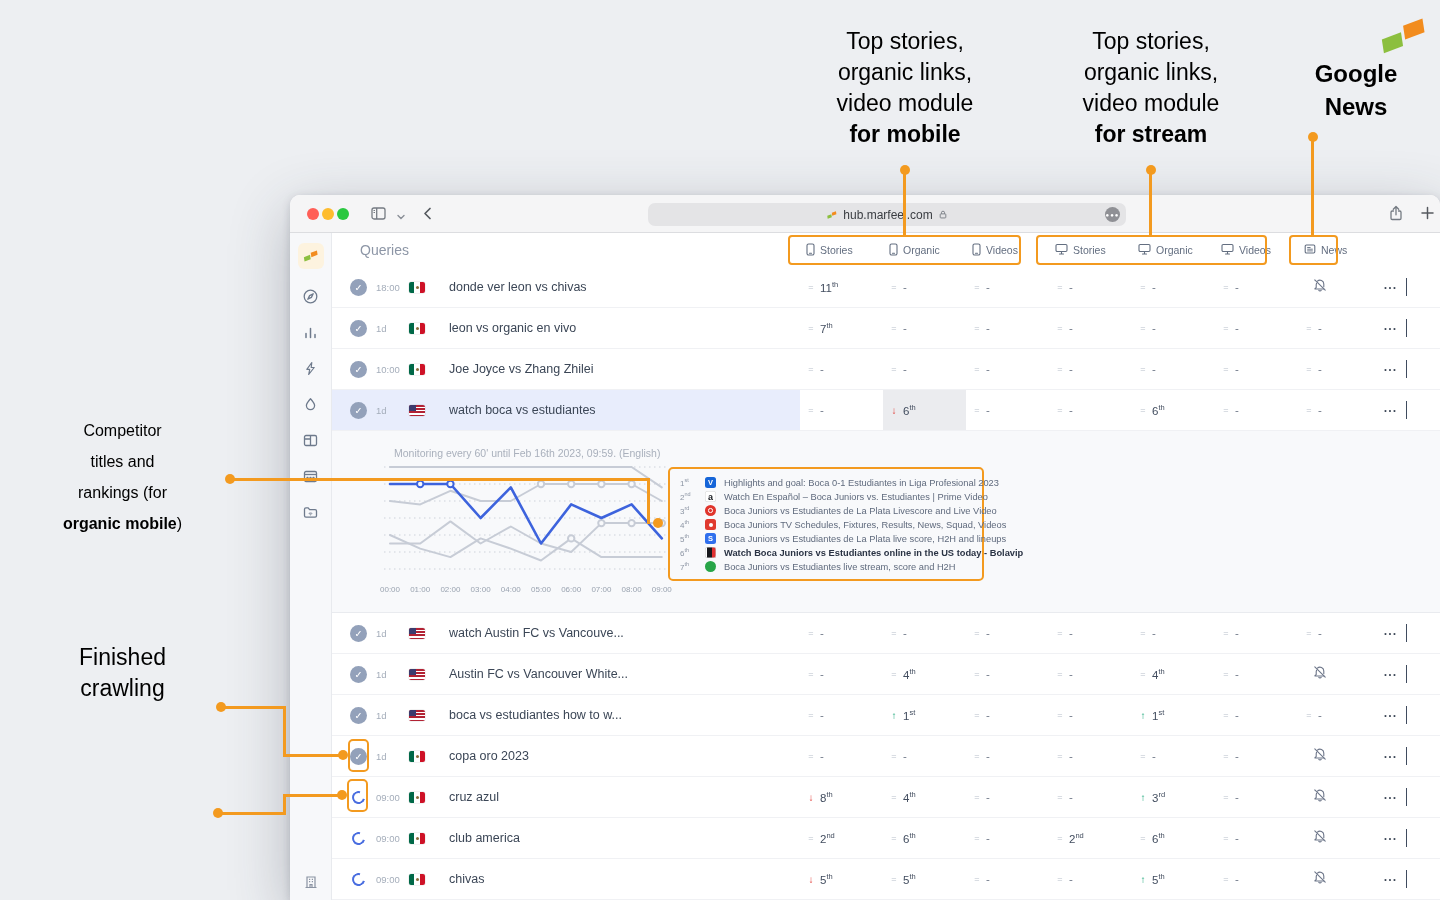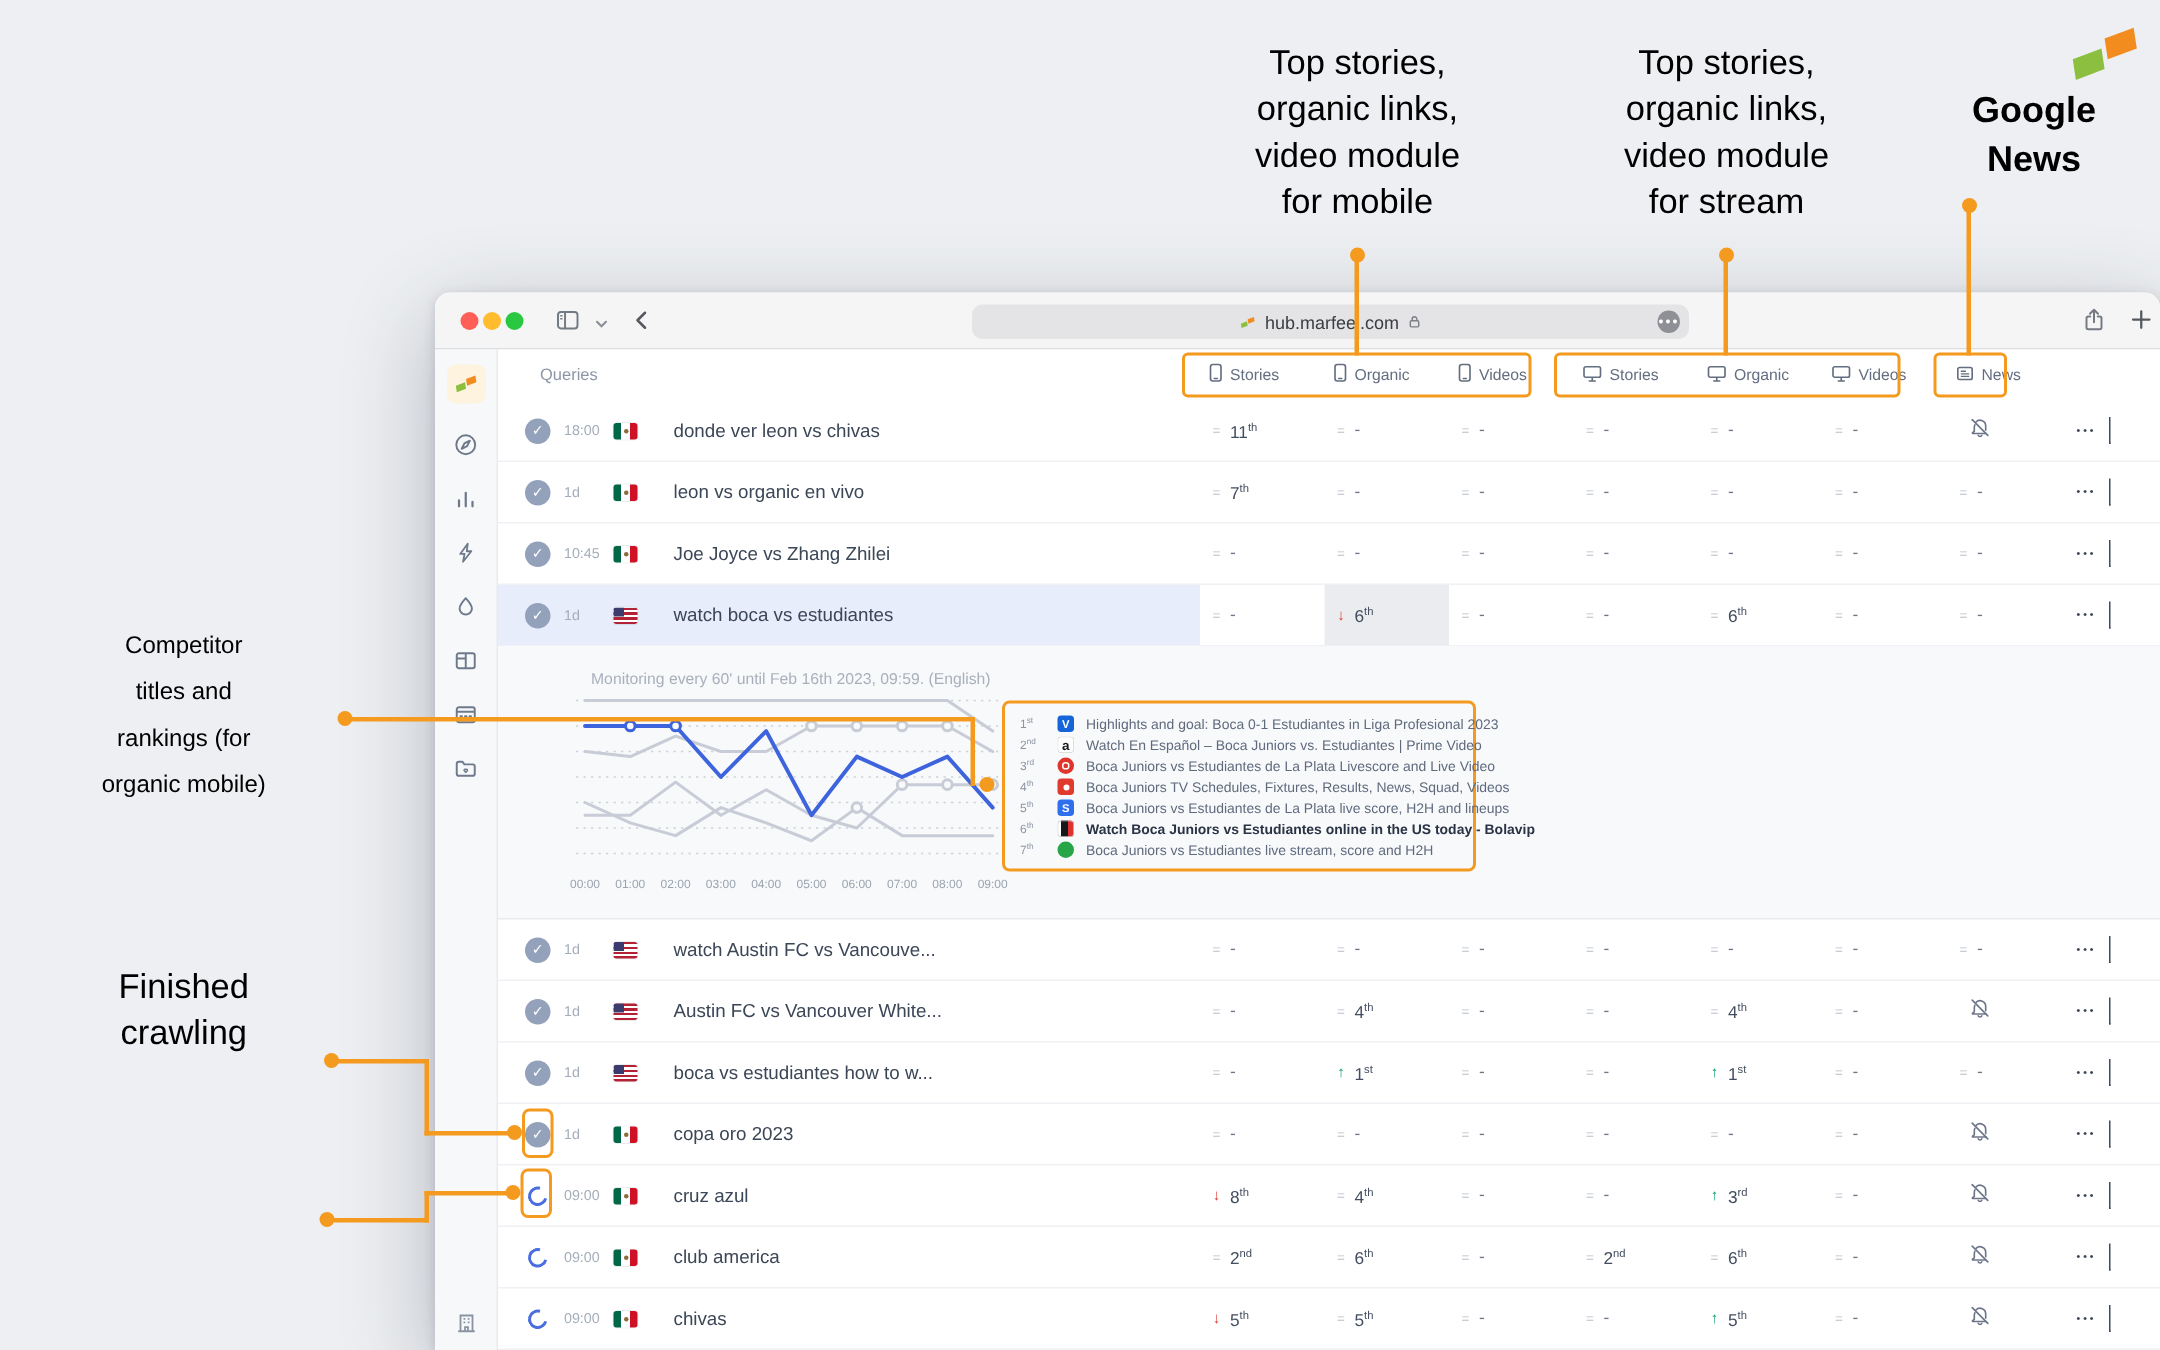--- a/index.html
+++ b/index.html
@@ -2,21 +2,21 @@
 <html><head>
 <meta charset="utf-8">
 <style>
   * { margin:0; padding:0; box-sizing:border-box; }
   html,body { width:1440px; height:900px; overflow:hidden; }
   body { font-family:"Liberation Sans", sans-serif; background:#edeff2; position:relative; }
   .stage { position:absolute; inset:0; width:1440px; height:900px; }
 
   
   .ann { position:absolute; text-align:center; color:#000000; font-size:23px; line-height:31px; z-index:60; }
-  .ann strong { font-weight:400; }
+  .ann strong { font-weight:700; }
   .ann.bold-all { font-weight:700; font-size:24px; line-height:33px; }
 
   
   .conn { position:absolute; background:#F39A1F; z-index:55; }
   .conn-h { height:3px; } .conn-v { width:3px; }
   .conn-dot { position:absolute; width:10px; height:10px; border-radius:50%; background:#F39A1F; z-index:56; }
   .hl-frame { position:absolute; border:2.5px solid #F39A1F; border-radius:5px; z-index:54; pointer-events:none; }
 
   
   .corner-logo { position:absolute; left:1376px; top:8px; width:56px; height:56px; z-index:60; }
@@ -38,21 +38,21 @@
           display:flex; flex-direction:column; align-items:center; padding-top:10px; gap:19px; }
   .sbar .tile { width:26px; height:26px; border-radius:6px; background:#fdf3df; display:flex; align-items:center; justify-content:center; }
   .sbar svg { display:block; }
   .sbar-bottom { position:absolute; bottom:10px; left:0; width:100%; display:flex; justify-content:center; }
 
   .content { flex:1; background:#fff; position:relative; }
 
   
   .thead { height:34px; display:grid; grid-template-columns:468px repeat(6,83px) 50px auto 30px 34px;
            align-items:center; position:relative; }
-  .thead .q-label { padding-left:28px; font-size:11px; color:#8d96a6; }
+  .thead .q-label { padding-left:28px; font-size:14px; color:#8d96a6; }
   .col-h { display:flex; align-items:center; gap:5px; padding-left:6px; font-size:10.5px; color:#636e80; }
   .hl-box { position:absolute; border:2.5px solid #F39A1F; border-radius:4px; top:2px; height:30px; pointer-events:none; }
 
   .trow { height:41px; display:grid; grid-template-columns:468px repeat(6,83px) 50px auto 30px 34px;
           align-items:center; border-bottom:1px solid #f0f1f4; position:relative; }
   .qcell { display:flex; align-items:center; height:100%; padding-left:18px; gap:0; }
   .st-done { width:17px; height:17px; border-radius:50%; background:#93a1ba; color:#fff; font-size:9.5px;
              display:flex; align-items:center; justify-content:center; flex:0 0 auto; }
   .st-loading { width:13px; height:13px; border-radius:50%; border:2px solid #4a6ee0; border-right-color:transparent;
                 transform:rotate(-30deg); flex:0 0 auto; margin:2px; }
@@ -400,21 +400,21 @@
                 <span class="chg same">=</span>
                 <span class="val dash">-</span>
               </div>
               <div></div>
               <div class="menucell">•••</div>
               <div><span class="chev"></span></div>
             </div>
             <div class="trow">
               <div class="qcell">
                 <span class="st-done">✓</span>
-                <span class="rtime">10:45</span>
+                <span class="rtime">10:00</span>
                 <span class="flag flag-mx"></span>
                 <span class="qtext">Joe Joyce vs Zhang Zhilei</span>
               </div>
               <div class="vcell">
                 <span class="chg same">=</span>
                 <span class="val dash">-</span>
               </div>
               <div class="vcell">
                 <span class="chg same">=</span>
                 <span class="val dash">-</span>

